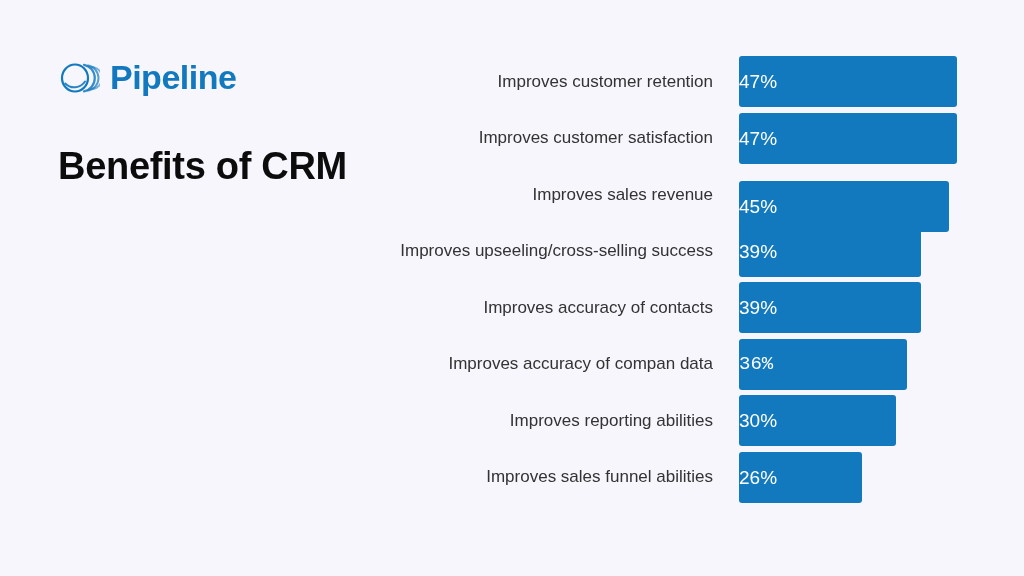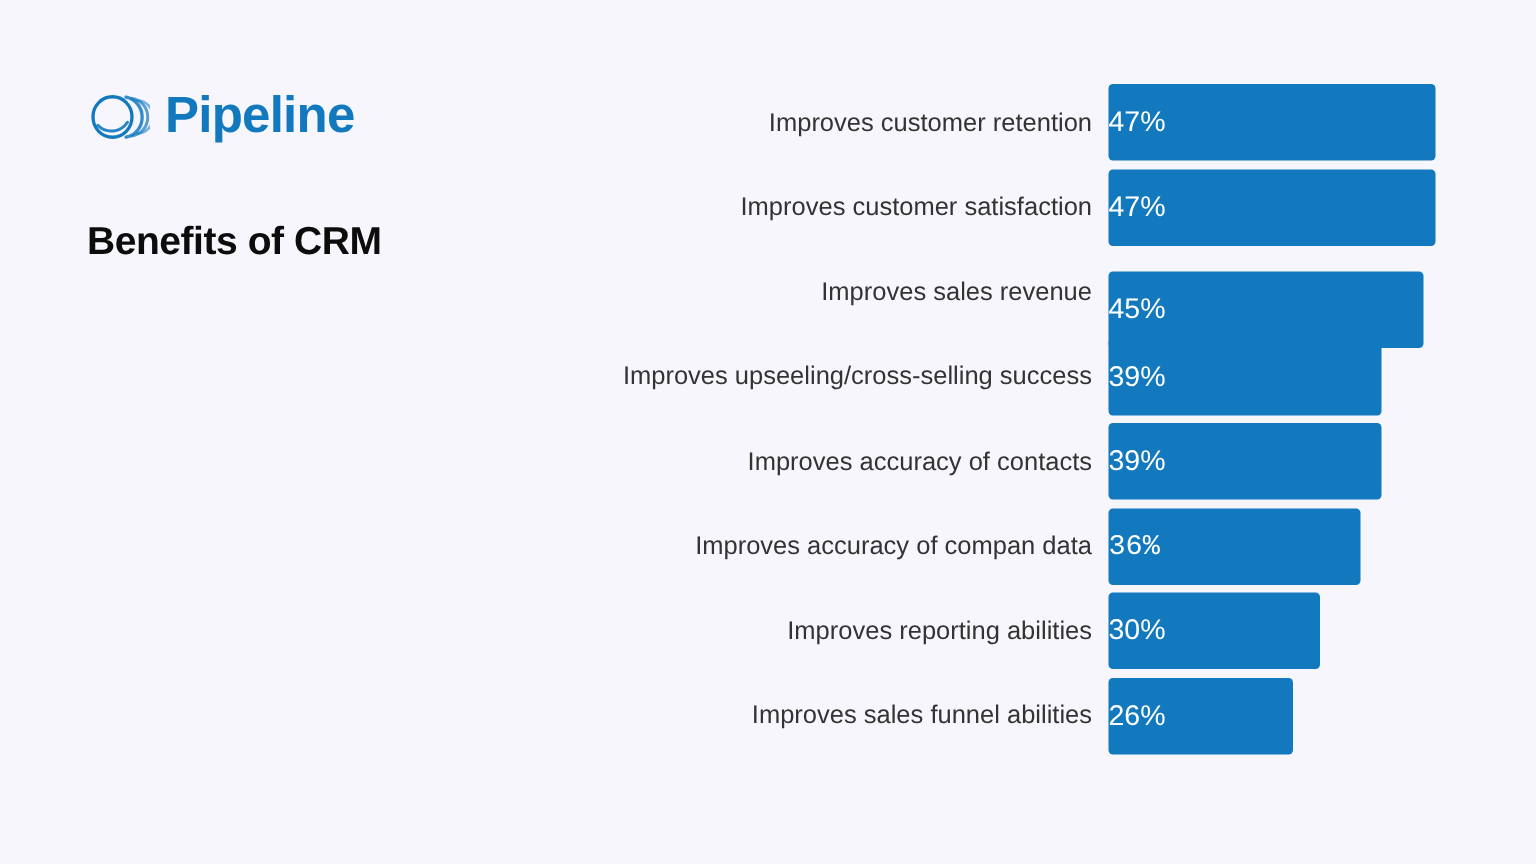--- a/index.html
+++ b/index.html
@@ -38,21 +38,21 @@
   .logo-wordmark {
     font-size: 34px;
     font-weight: bold;
     color: #1279bf;
     letter-spacing: -0.5px;
     line-height: 1;
     white-space: nowrap;
   }
   .deck-title {
     margin-top: 44px;
-    font-size: 26px;
+    font-size: 38px;
     font-weight: bold;
     color: #0c0c0c;
     letter-spacing: -0.3px;
     line-height: 1.1;
     white-space: nowrap;
   }
 
   
   .chart {
     position: absolute;
@@ -65,21 +65,21 @@
     align-items: stretch;
     height: 51px;
     margin-bottom: 5.5px;
   }
   .row-label {
     width: 409px;
     flex: 0 0 409px;
     display: flex;
     align-items: center;
     justify-content: flex-end;
-    padding-right: 11px;
+    padding-right: 26px;
     box-sizing: border-box;
     font-size: 17px;
     color: #333333;
     white-space: nowrap;
   }
   .bar-area {
     flex: 1 1 auto;
     position: relative;
   }
   .bar {
@@ -172,21 +172,21 @@
     <div class="bar-area">
       <div class="bar" style="width: 168px; background: rgb(18, 121, 191); font-family: Liberation Mono, monospace;">
         <span class="bar-value">36%</span>
       </div>
     </div>
   </div>
 
   <div class="chart-row">
     <div class="row-label">Improves reporting abilities</div>
     <div class="bar-area">
-      <div class="bar" style="width: 141px; background: rgb(18, 121, 191);">
+      <div class="bar" style="width: 157px; background: rgb(18, 121, 191);">
         <span class="bar-value">30%</span>
       </div>
     </div>
   </div>
 
   <div class="chart-row">
     <div class="row-label">Improves sales funnel abilities</div>
     <div class="bar-area">
       <div class="bar" style="width: 123px; background: rgb(18, 121, 191);">
         <span class="bar-value">26%</span>

